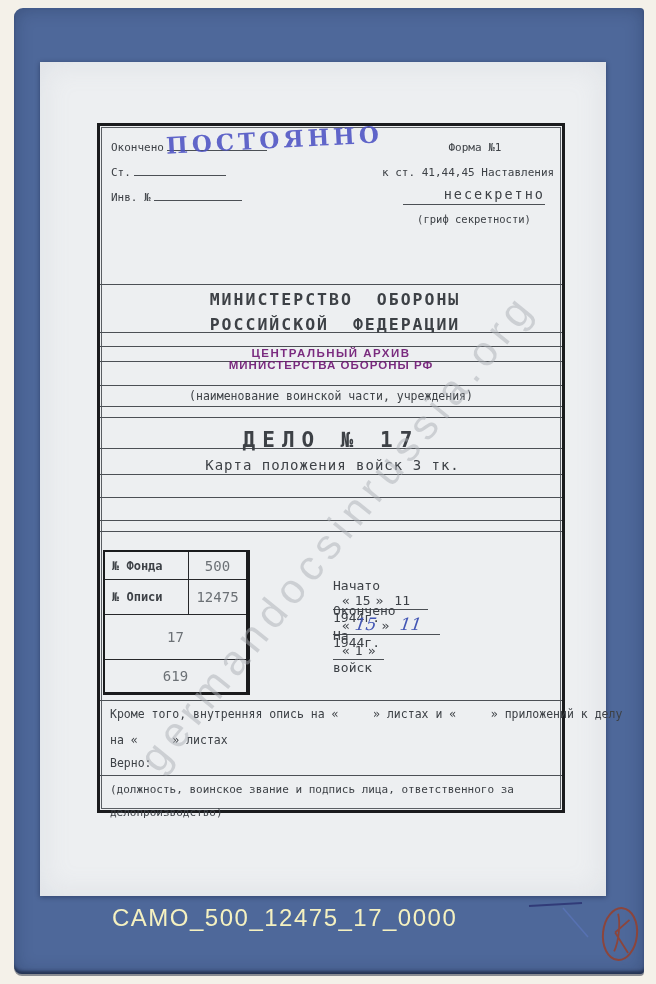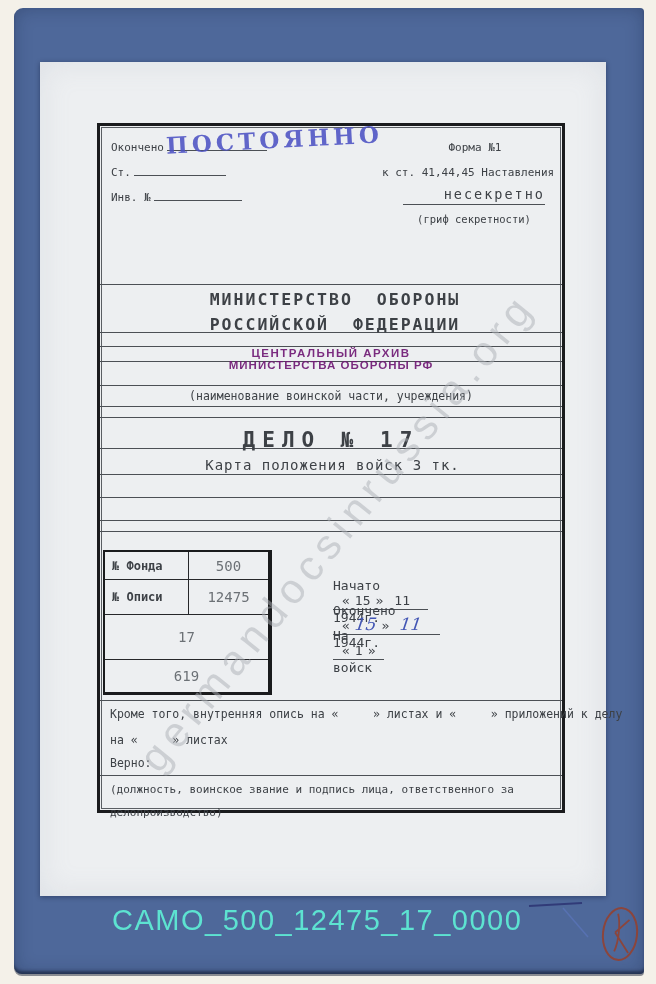--- a/index.html
+++ b/index.html
@@ -68,21 +68,21 @@
   .arch-stamp .l1 { font-size:11.5px; letter-spacing:1.5px; line-height:12px;}
   .arch-stamp .l2 { font-size:11.5px; letter-spacing:1px; line-height:12px;}
 
   .unit-cap { position:absolute; left:0; right:0; top:263px; text-align:center; font-size:11.5px; }
 
   .case-no  { position:absolute; left:0; right:0; top:302px; text-align:center; font-weight:bold; font-size:21px; letter-spacing:7px; }
   .case-sub { position:absolute; left:0; right:17px; top:331px; text-align:center; font-size:14px; letter-spacing:1px;padding-left:20px; }
 
   
   .reg {
-    position:absolute; left:3px; top:424px; width:169px;
+    position:absolute; left:3px; top:424px; width:147px;
     border:2.5px solid #1a1b1d; border-right-width:4px; border-bottom-width:3px;
     background:#edeff1;
   }
   .reg-row { display:flex; border-bottom:1.5px solid #26272a; }
   .reg-row:last-child { border-bottom:none; }
   .reg-label {
     width:84px; border-right:1.5px solid #26272a;
     font-size:12px; font-weight:bold; padding:2px 0 2px 7px;
     display:flex; align-items:center;
   }
@@ -115,22 +115,22 @@
     font-family:"Liberation Sans", sans-serif;
     font-size:42px; letter-spacing:7px;
     color:rgba(172,176,182,.5);
     pointer-events:none; z-index:5; white-space:nowrap;
   }
 
   
   .camo-caption {
     position:absolute; left:98px; top:896px;
     font-family:"Liberation Sans", sans-serif;
-    font-size:29px; letter-spacing:1.5px;
-    color:#5eead4; opacity:.95;
+    font-size:24px; letter-spacing:1.5px;
+    color:#fef9c3; opacity:.95;
   }
 
   .marks { position:absolute; left:498px; top:878px; }
 </style>
 </head>
 <body>
 
 <div class="photo">
   <div class="cover">
     <div class="paper">

